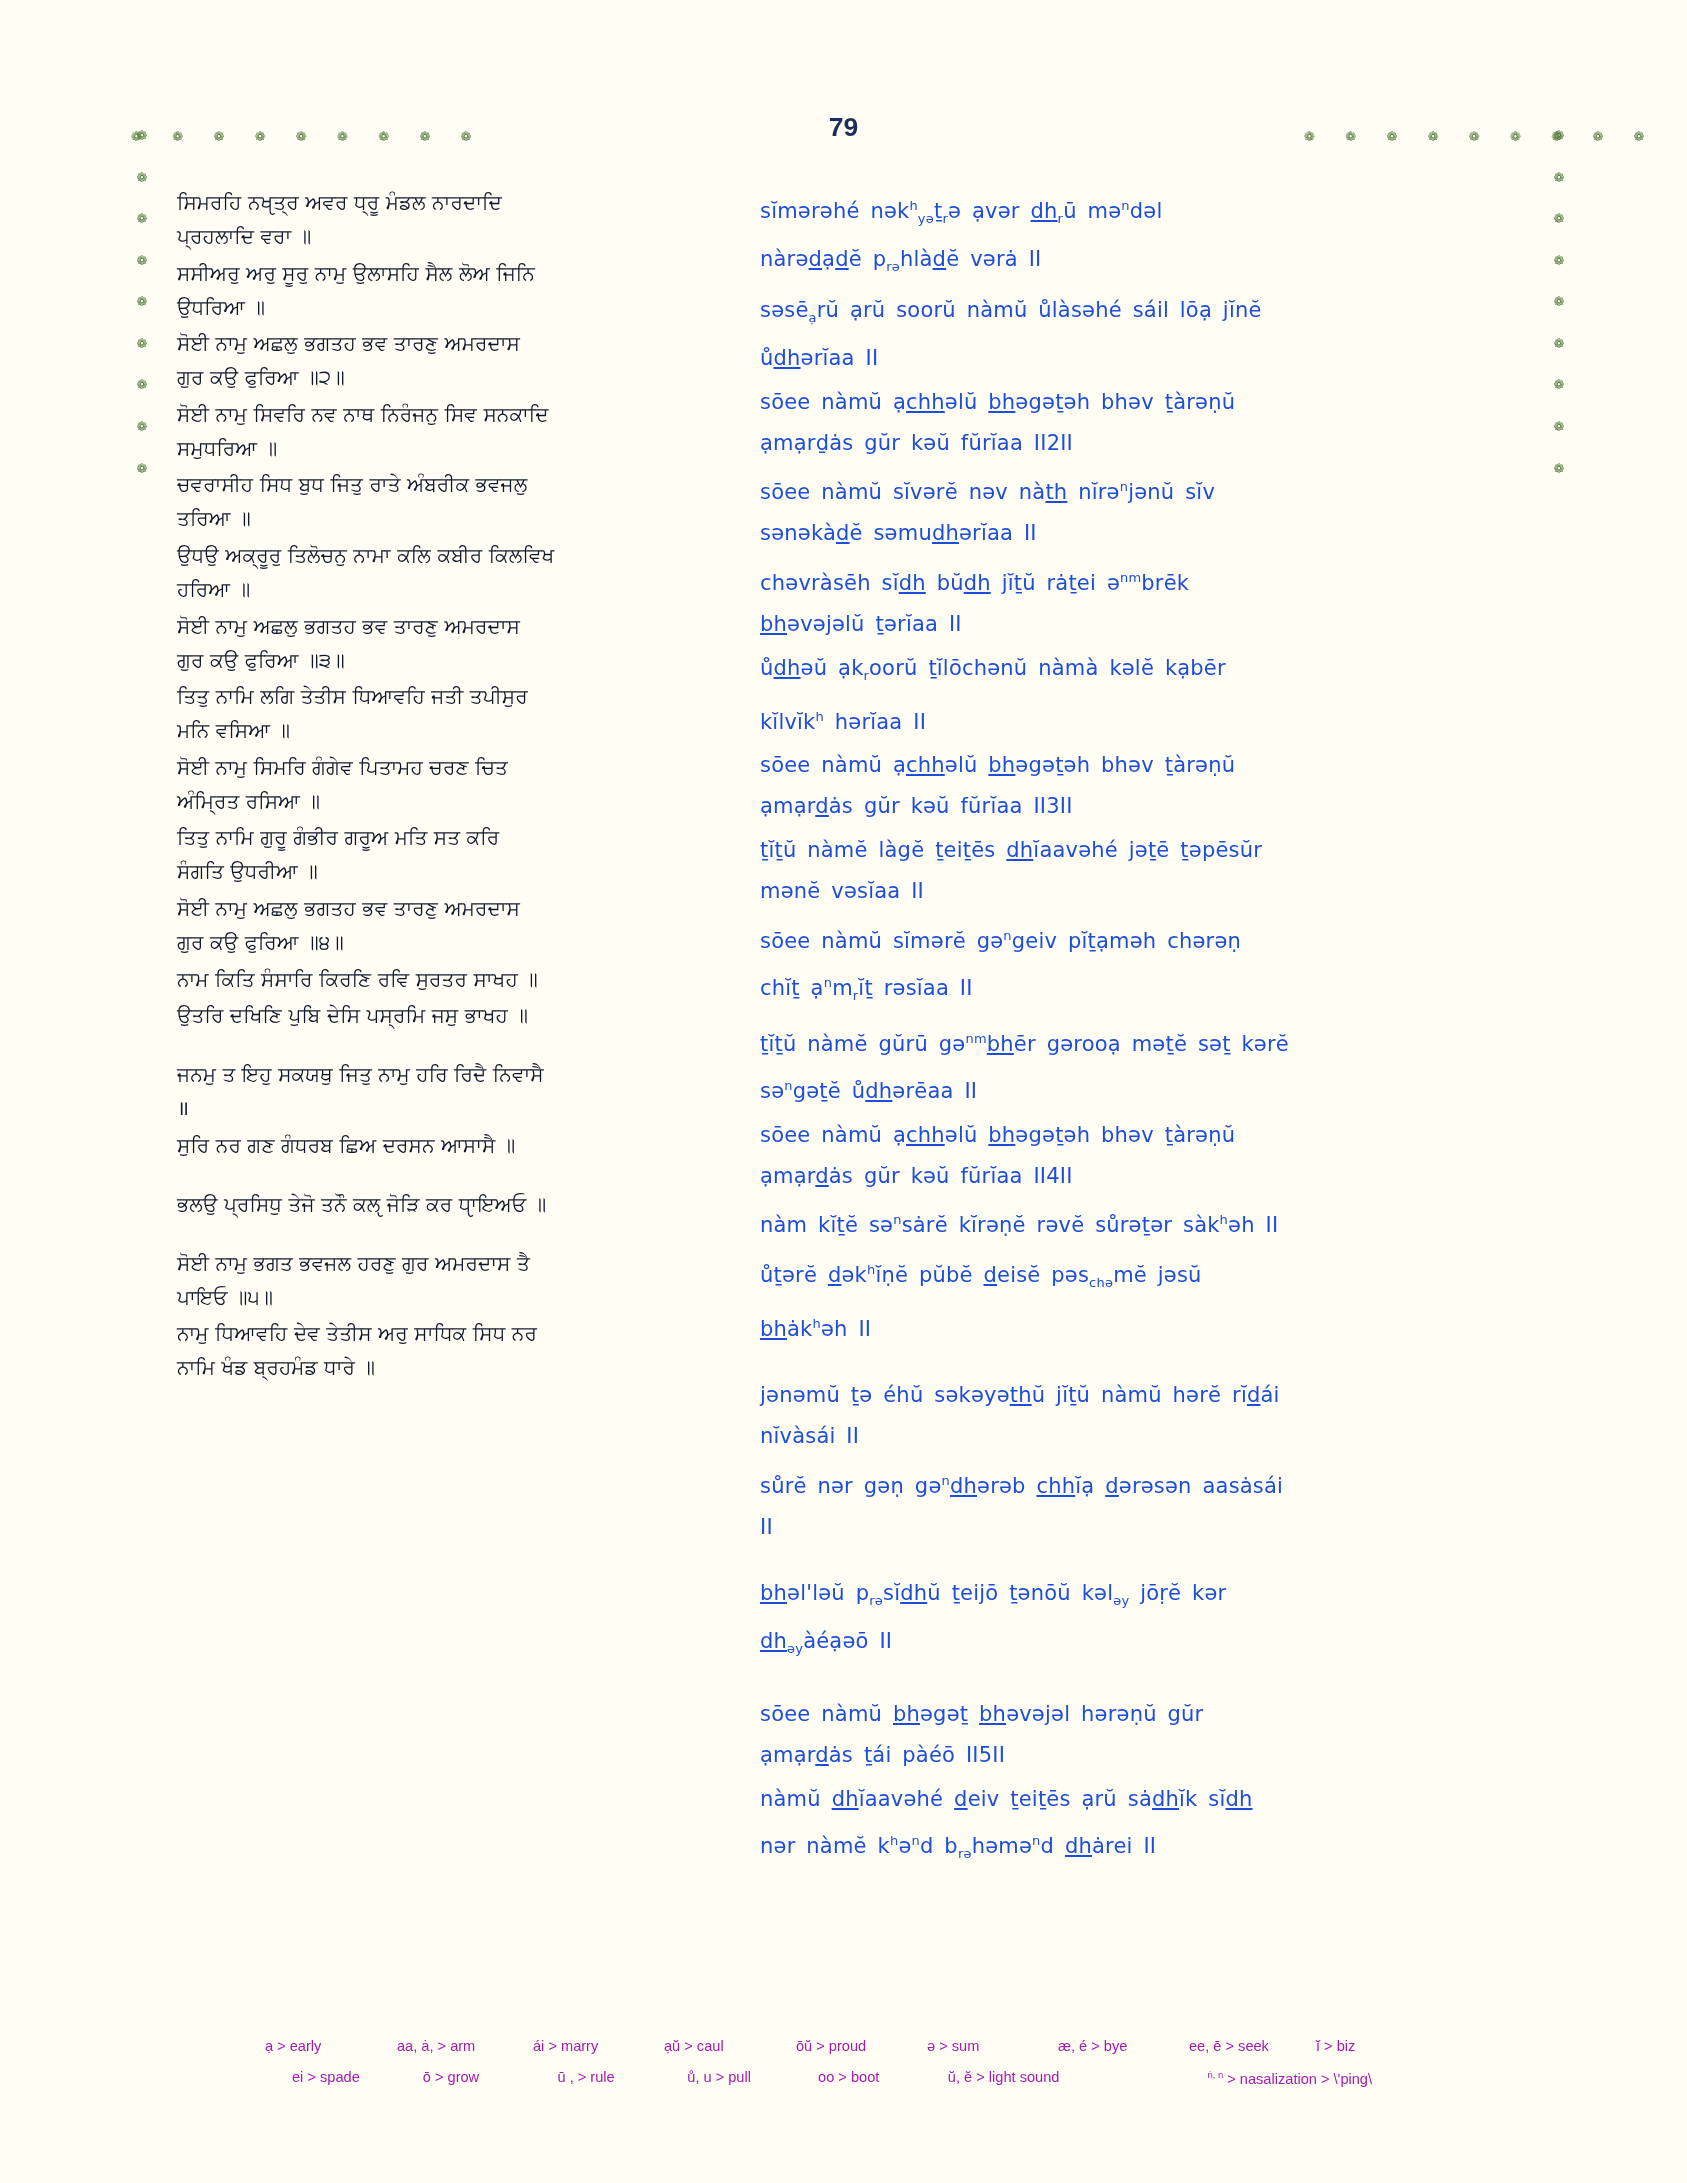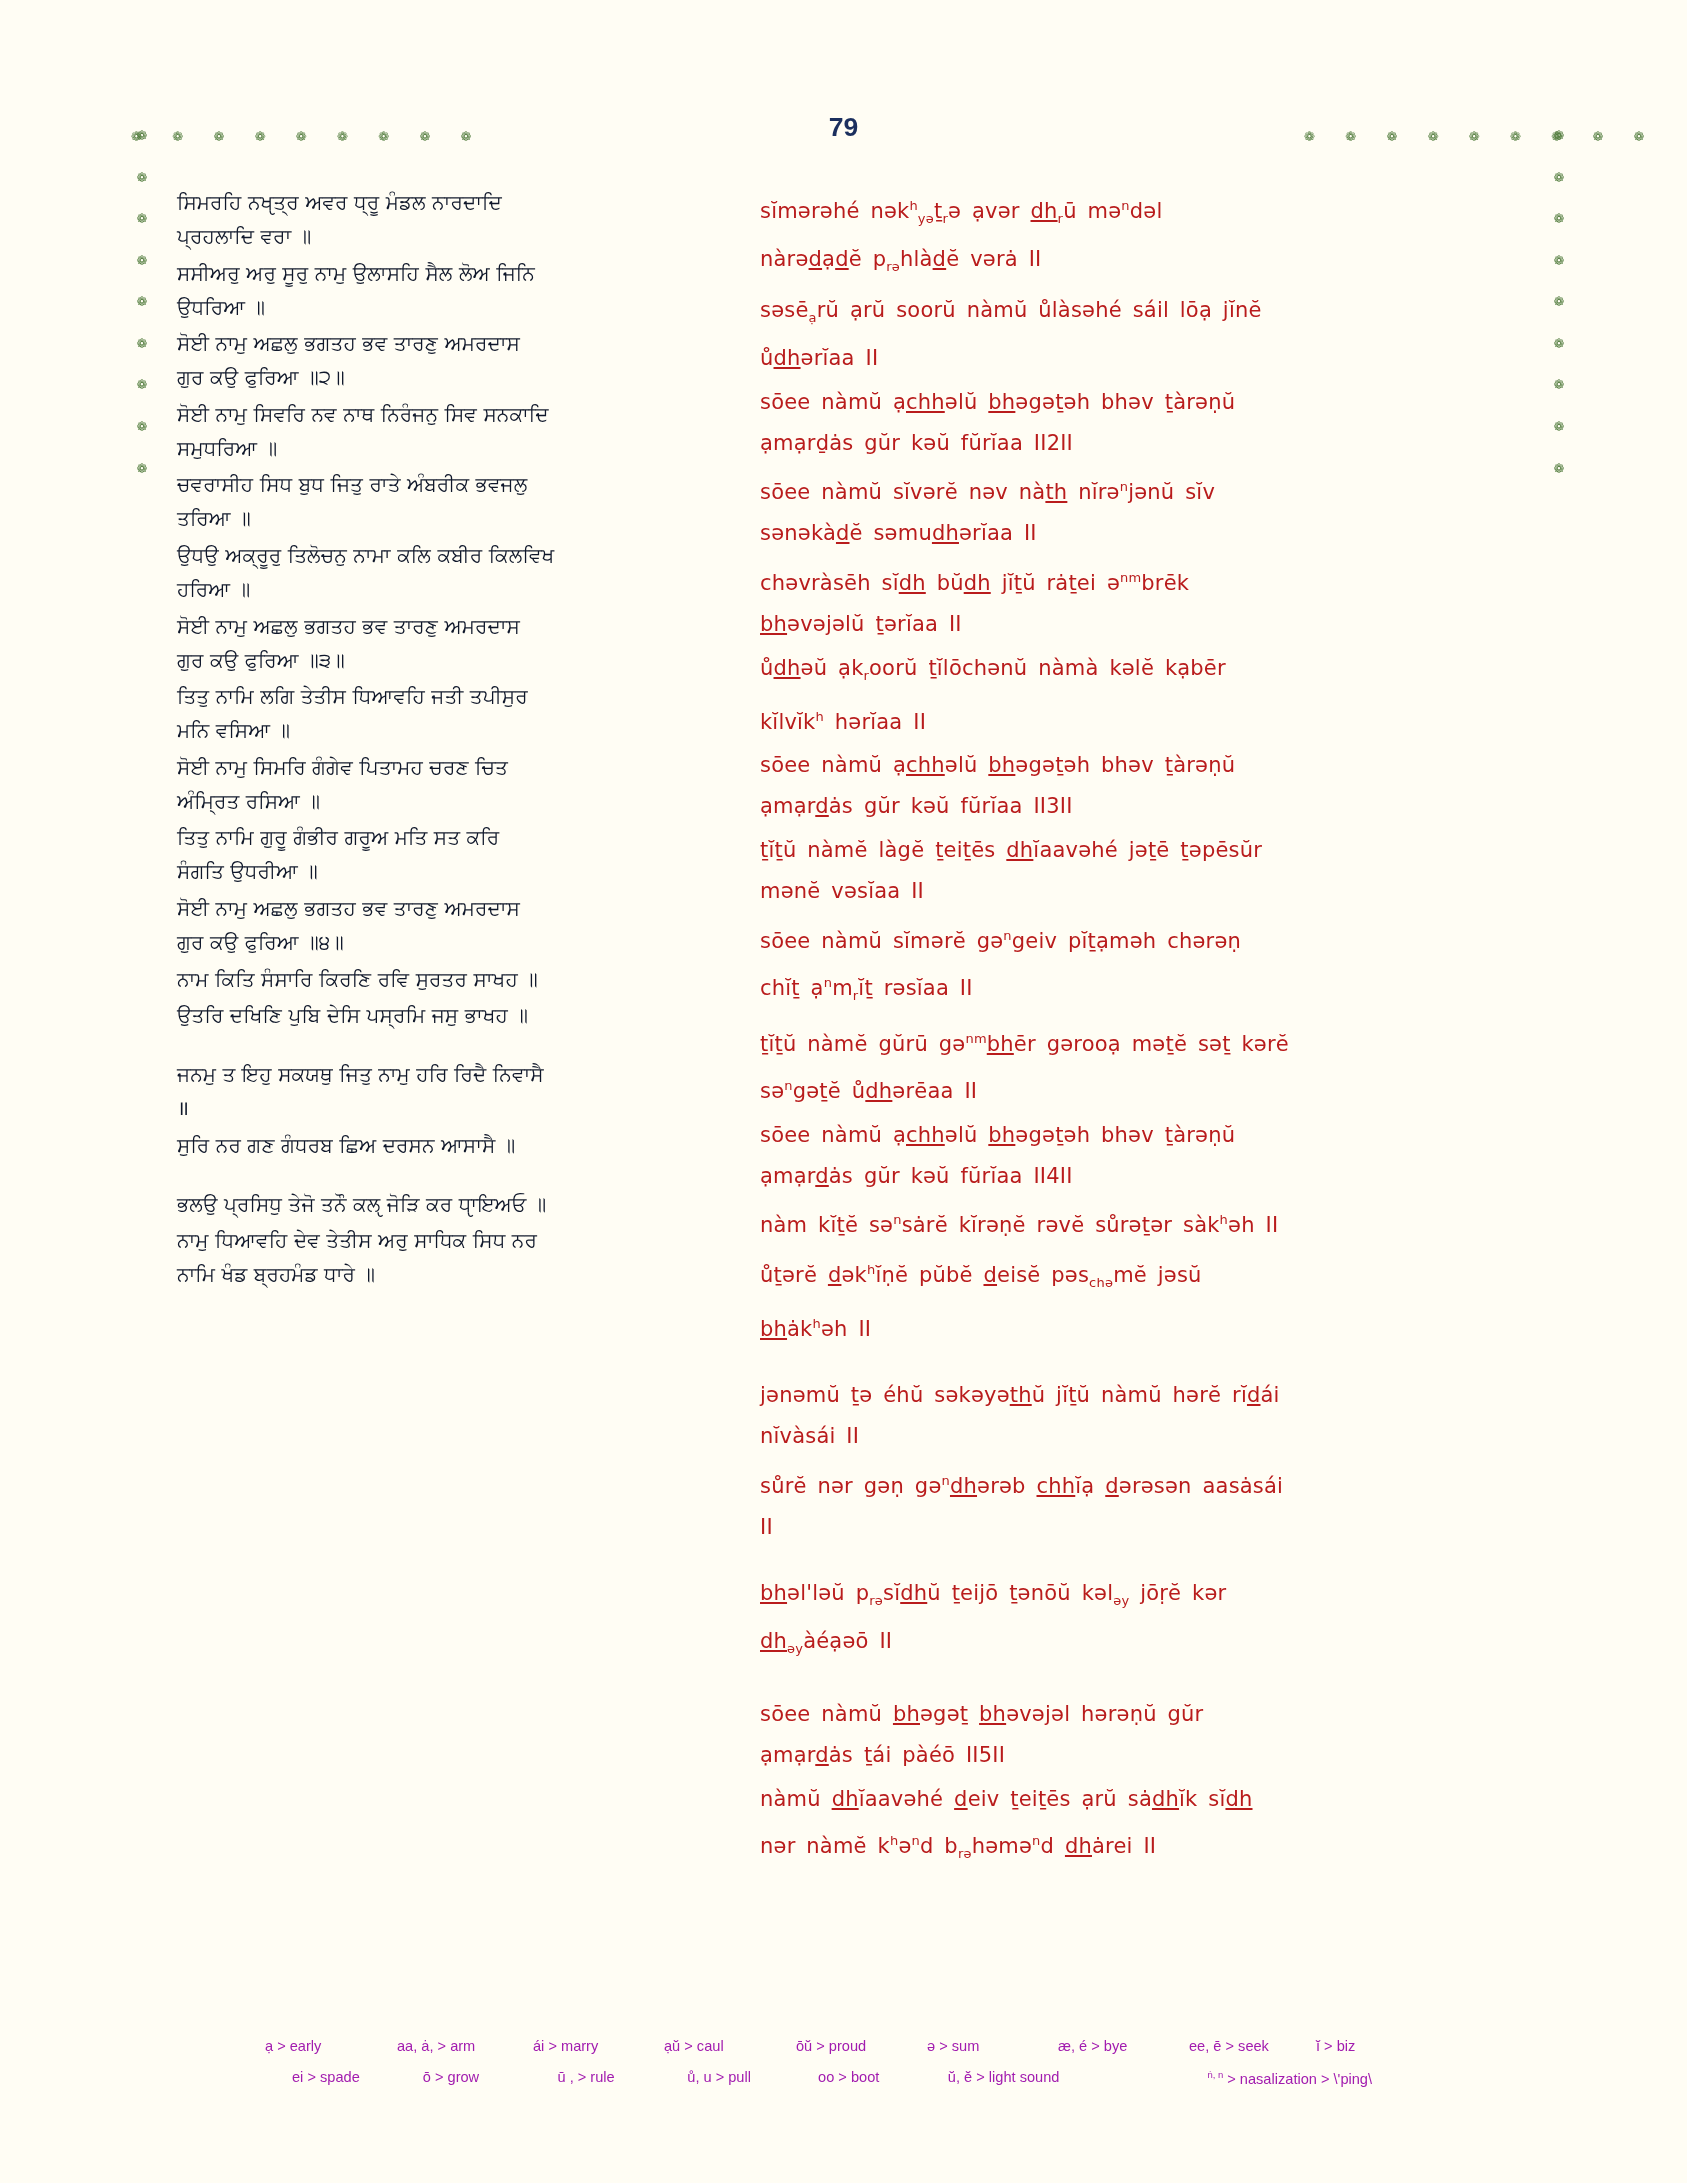--- a/index.html
+++ b/index.html
@@ -91,21 +91,21 @@
     font-family: "DejaVu Sans", sans-serif;
     font-size: 20px;
     line-height: 34px;
     color: #0f172a;
     letter-spacing: 0.1px;
   }
   .line-r {
     font-family: "DejaVu Sans", sans-serif;
     font-size: 21px;
     line-height: 41px;
-    color: #b91c1c;
+    color: #1d4ed8;
     letter-spacing: 0.2px;
     word-spacing: 4px;
   }
   .line-r u { text-decoration: underline; text-underline-offset: 2px; }
   .line-r sup { font-size: 0.62em; vertical-align: super; }
   .line-r sub { font-size: 0.62em; vertical-align: sub; }
 
   
   .legend {
     position: absolute;
@@ -248,20 +248,24 @@
       <div class="verse gap">
         <div class="line-g">ਜਨਮੁ ਤ ਇਹੁ ਸਕਯਥੁ ਜਿਤੁ ਨਾਮੁ ਹਰਿ ਰਿਦੈ ਨਿਵਾਸੈ</div>
         <div class="line-g">॥</div>
       </div>
       <div class="verse">
         <div class="line-g">ਸੁਰਿ ਨਰ ਗਣ ਗੰਧਰਬ ਛਿਅ ਦਰਸਨ ਆਸਾਸੈ ॥</div>
       </div>
       <div class="verse gap">
         <div class="line-g">ਭਲਉ ਪ੍ਰਸਿਧੁ ਤੇਜੋ ਤਨੌ ਕਲੵ ਜੋੜਿ ਕਰ ਧੵਾਇਅਓ ॥</div>
       </div>
+      <div class="verse gap">
+        <div class="line-g">ਸੋਈ ਨਾਮੁ ਭਗਤ ਭਵਜਲ ਹਰਣੁ ਗੁਰ ਅਮਰਦਾਸ ਤੈ</div>
+        <div class="line-g">ਪਾਇਓ ॥੫॥</div>
+      </div>
       <div class="verse">
         <div class="line-g">ਨਾਮੁ ਧਿਆਵਹਿ ਦੇਵ ਤੇਤੀਸ ਅਰੁ ਸਾਧਿਕ ਸਿਧ ਨਰ</div>
         <div class="line-g">ਨਾਮਿ ਖੰਡ ਬ੍ਰਹਮੰਡ ਧਾਰੇ ॥</div>
       </div>
     </div>
   <div class="col col-roman">
       <div class="verse">
         <div class="line-r">sĭmərəhé  nək<sup>h</sup><sub>yə</sub>ṯ<sub>r</sub>ə  ạvər  <u>dh</u><sub>r</sub>ū  mə<sup>n</sup>dəl</div>
         <div class="line-r">nàrə<u>d</u>ạ<u>d</u>ĕ  p<sub>rə</sub>hlà<u>d</u>ĕ  vərȧ II</div>
       </div>

